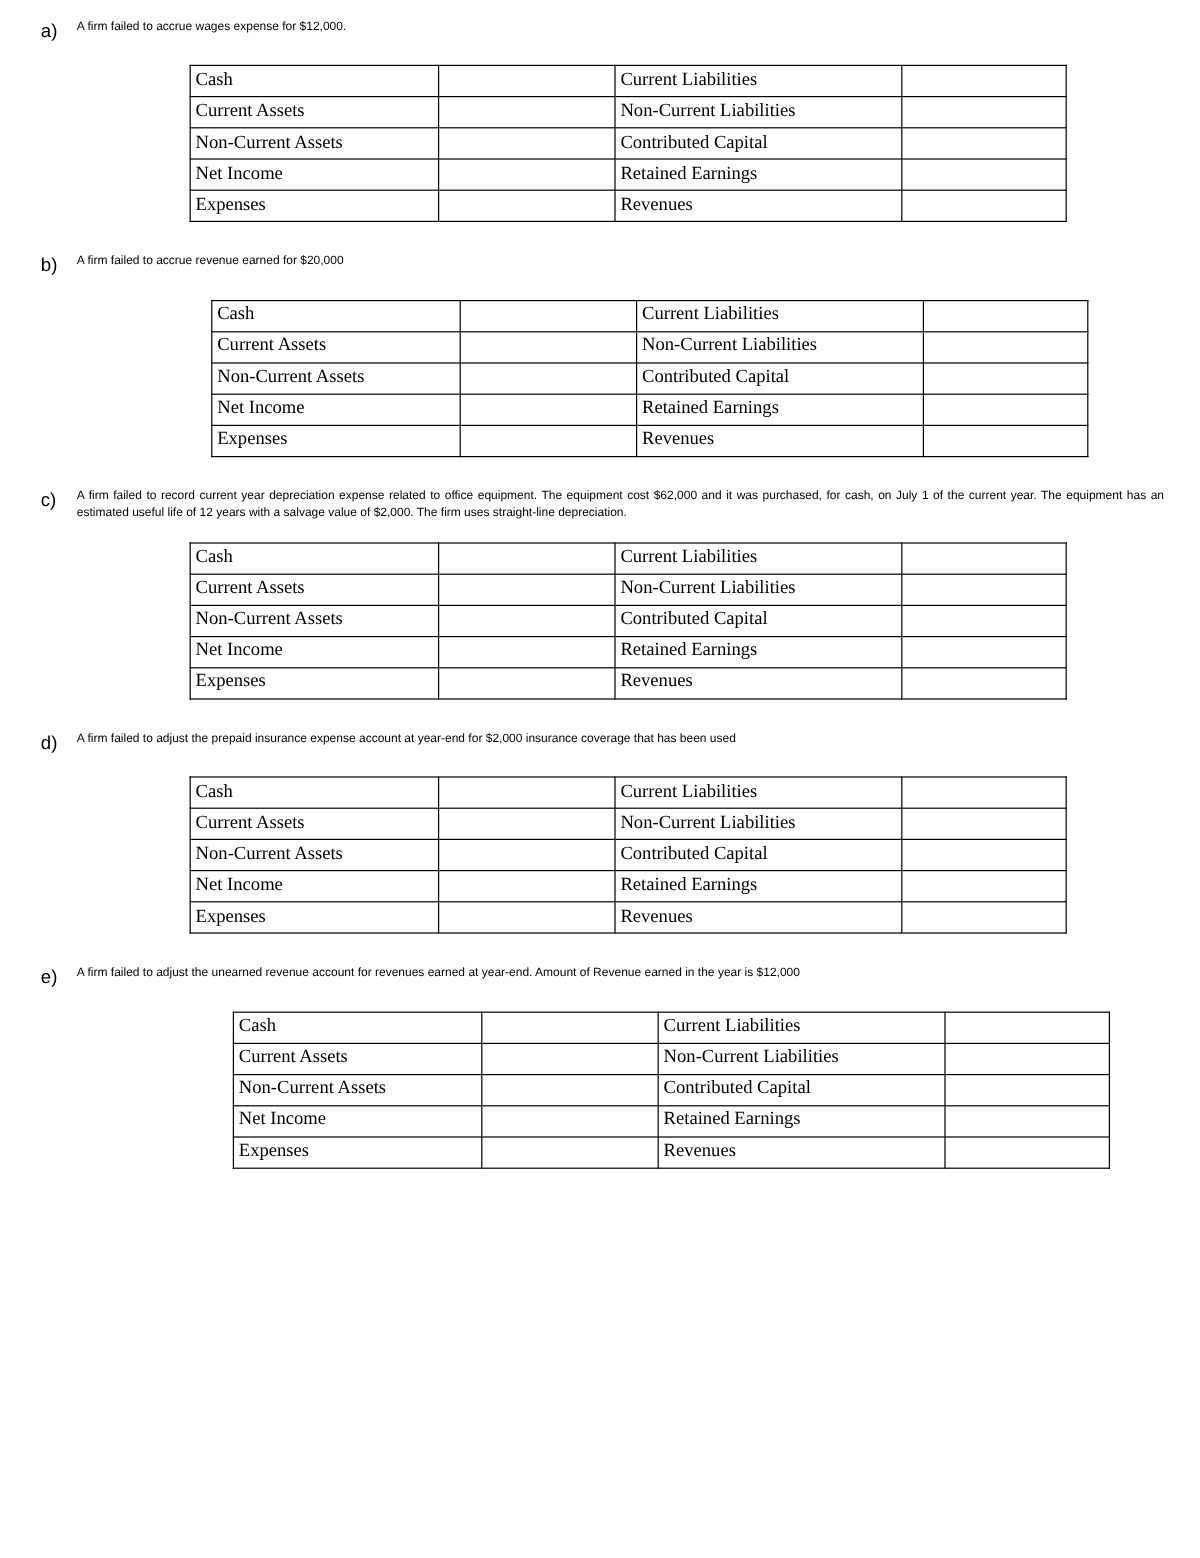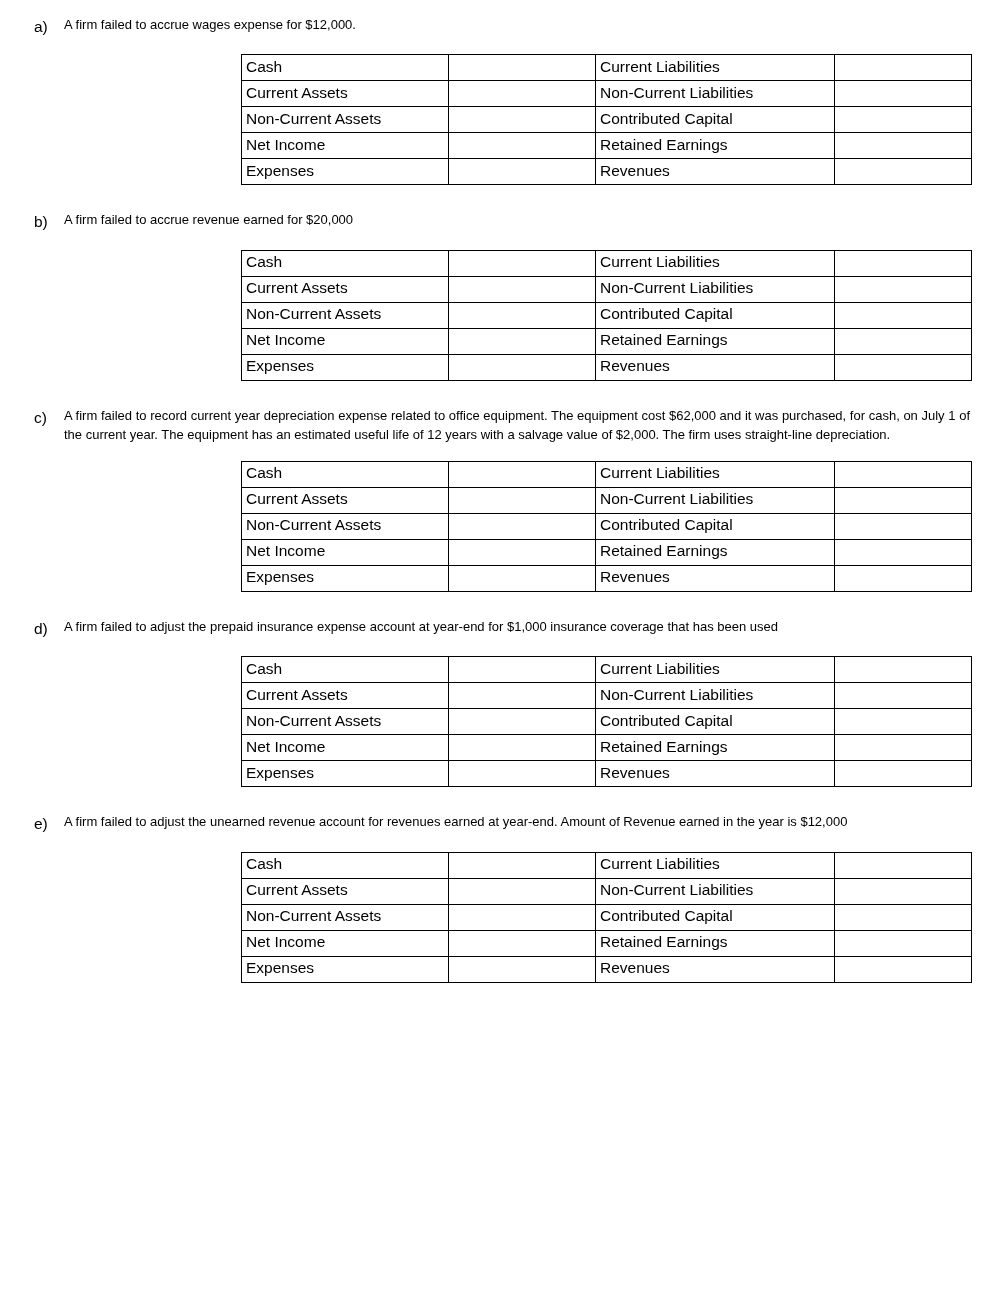--- a/index.html
+++ b/index.html
@@ -34,29 +34,30 @@
     flex: 0 0 36px;
     padding-left: 6px;
     box-sizing: border-box;
     font-size: 15.5px;
     line-height: 1.45;
   }
   .item-text {
     flex: 1 1 auto;
     text-align: justify;
     line-height: 1.45;
-    font-size: 13px;
+    font-size: 10px;
     padding-right: 2px;
   }
   .item-text.nojust {
     text-align: left;
   }
   .grid-wrap {
     display: flex;
-    justify-content: flex-end;
+    justify-content: flex-start;
+    font-family: Liberation Serif, serif;
   }
   table.acct {
     border-collapse: collapse;
     margin: 16px 0 0 0;
     table-layout: fixed;
   }
   table.acct td {
     border: 1px solid #000000;
     height: 22px;
     padding: 1px 4px 2px 4px;
@@ -208,21 +209,21 @@
                 <td class="val-right"></td>
               </tr>
             </tbody>
           </table>
         </div>
         <div class="sp-c"></div>
       </div>
       <div class="item">
         <div class="item-head">
           <div class="item-letter">d)</div>
-          <div class="item-text">A firm failed to adjust the prepaid insurance expense account at year-end for $1,000 insurance coverage that has been used</div>
+          <div class="item-text">A firm failed to adjust the prepaid insurance expense account at year-end for $2,000 insurance coverage that has been used</div>
         </div>
         <div class="grid-wrap">
           <table class="acct" style="margin-left: 130px;">
             <tbody>
               <tr>
                 <td class="lbl-left">Cash</td>
                 <td class="val-left"></td>
                 <td class="lbl-right">Current Liabilities</td>
                 <td class="val-right"></td>
               </tr>

